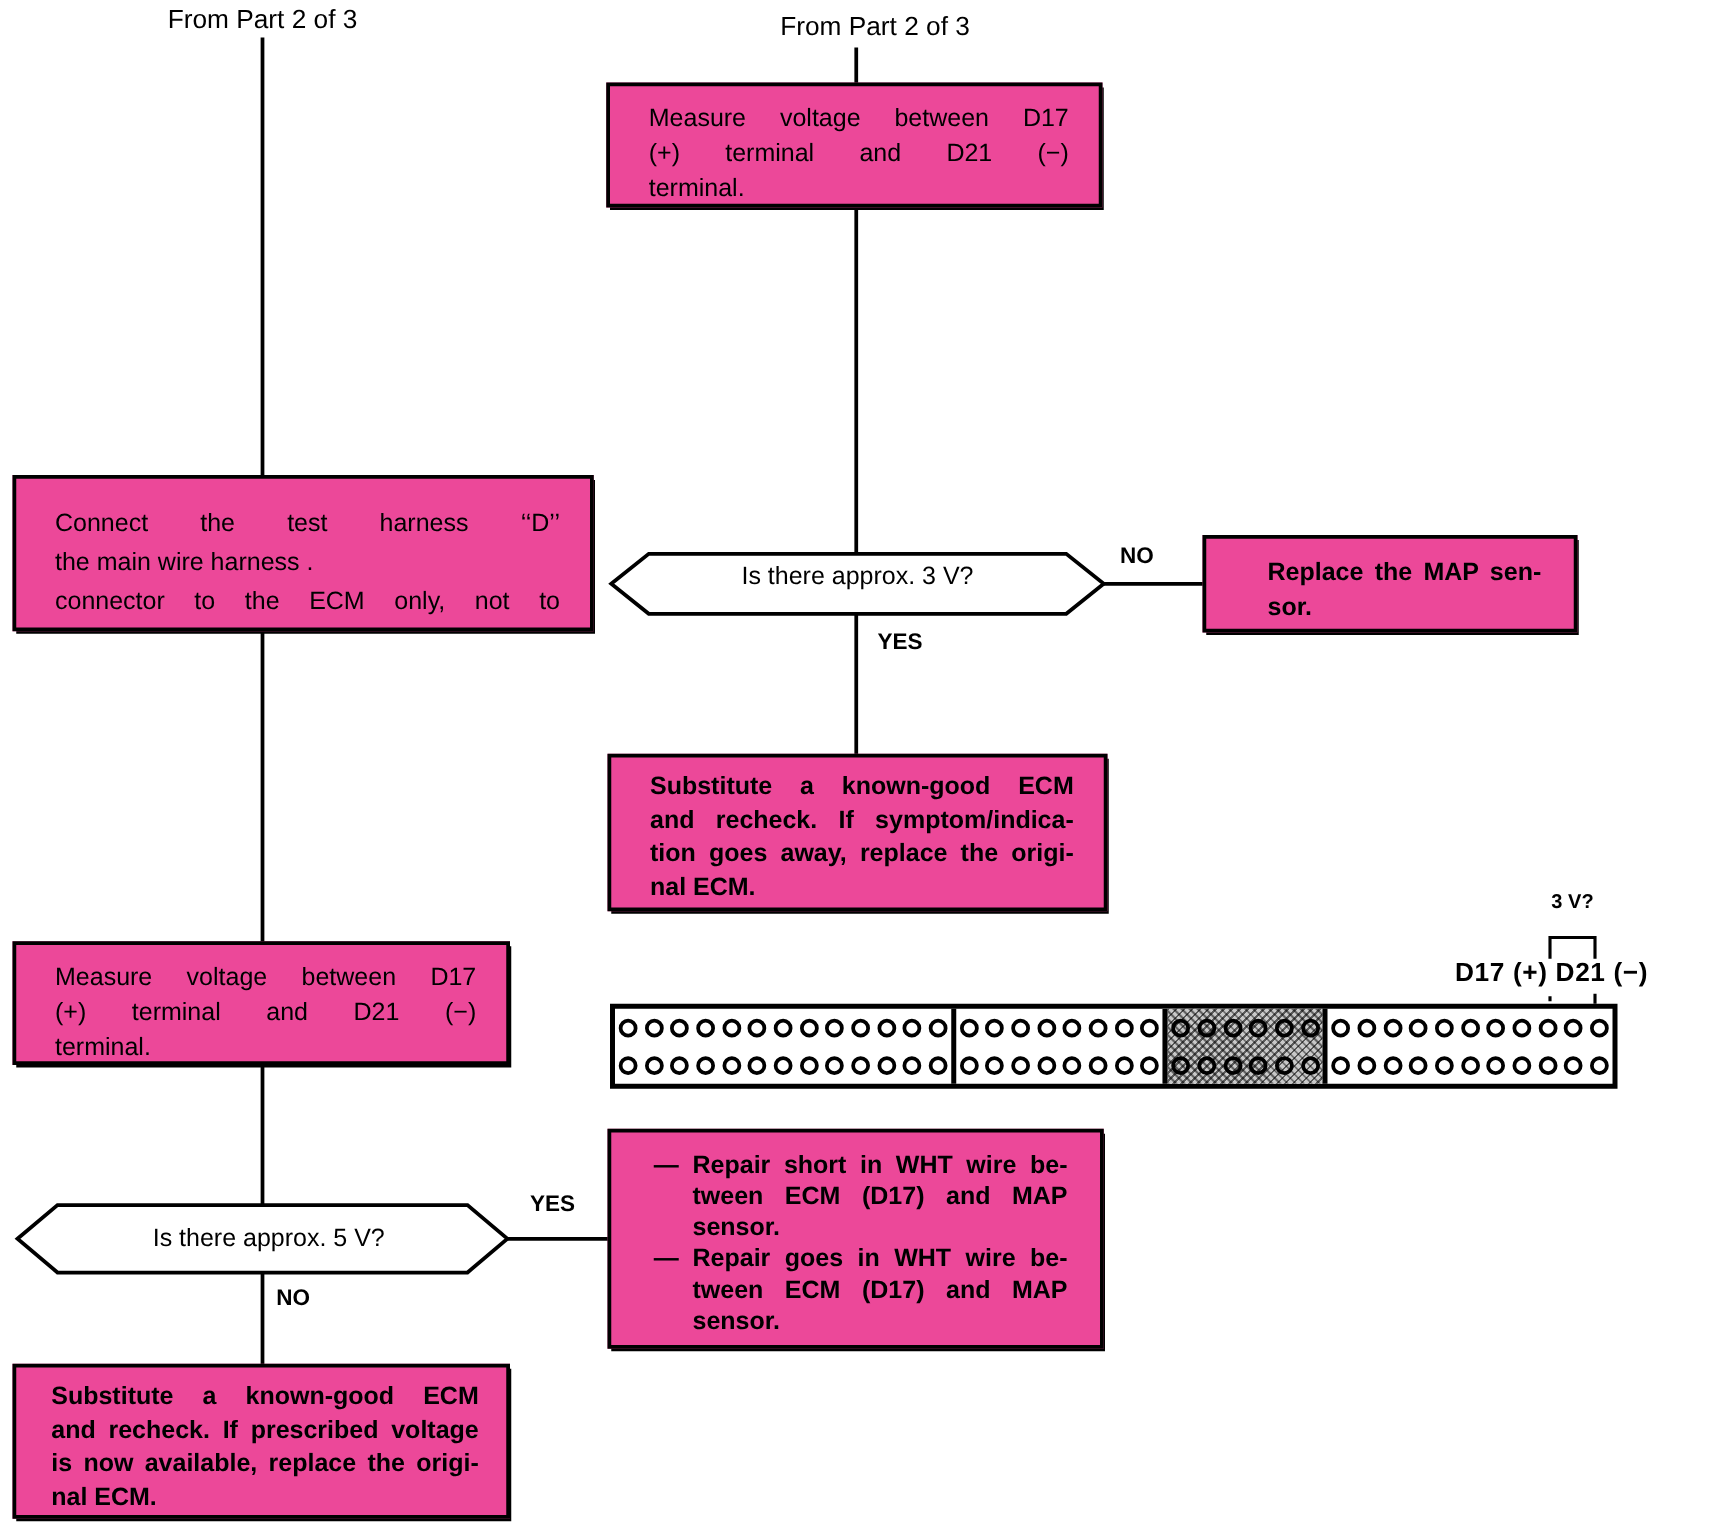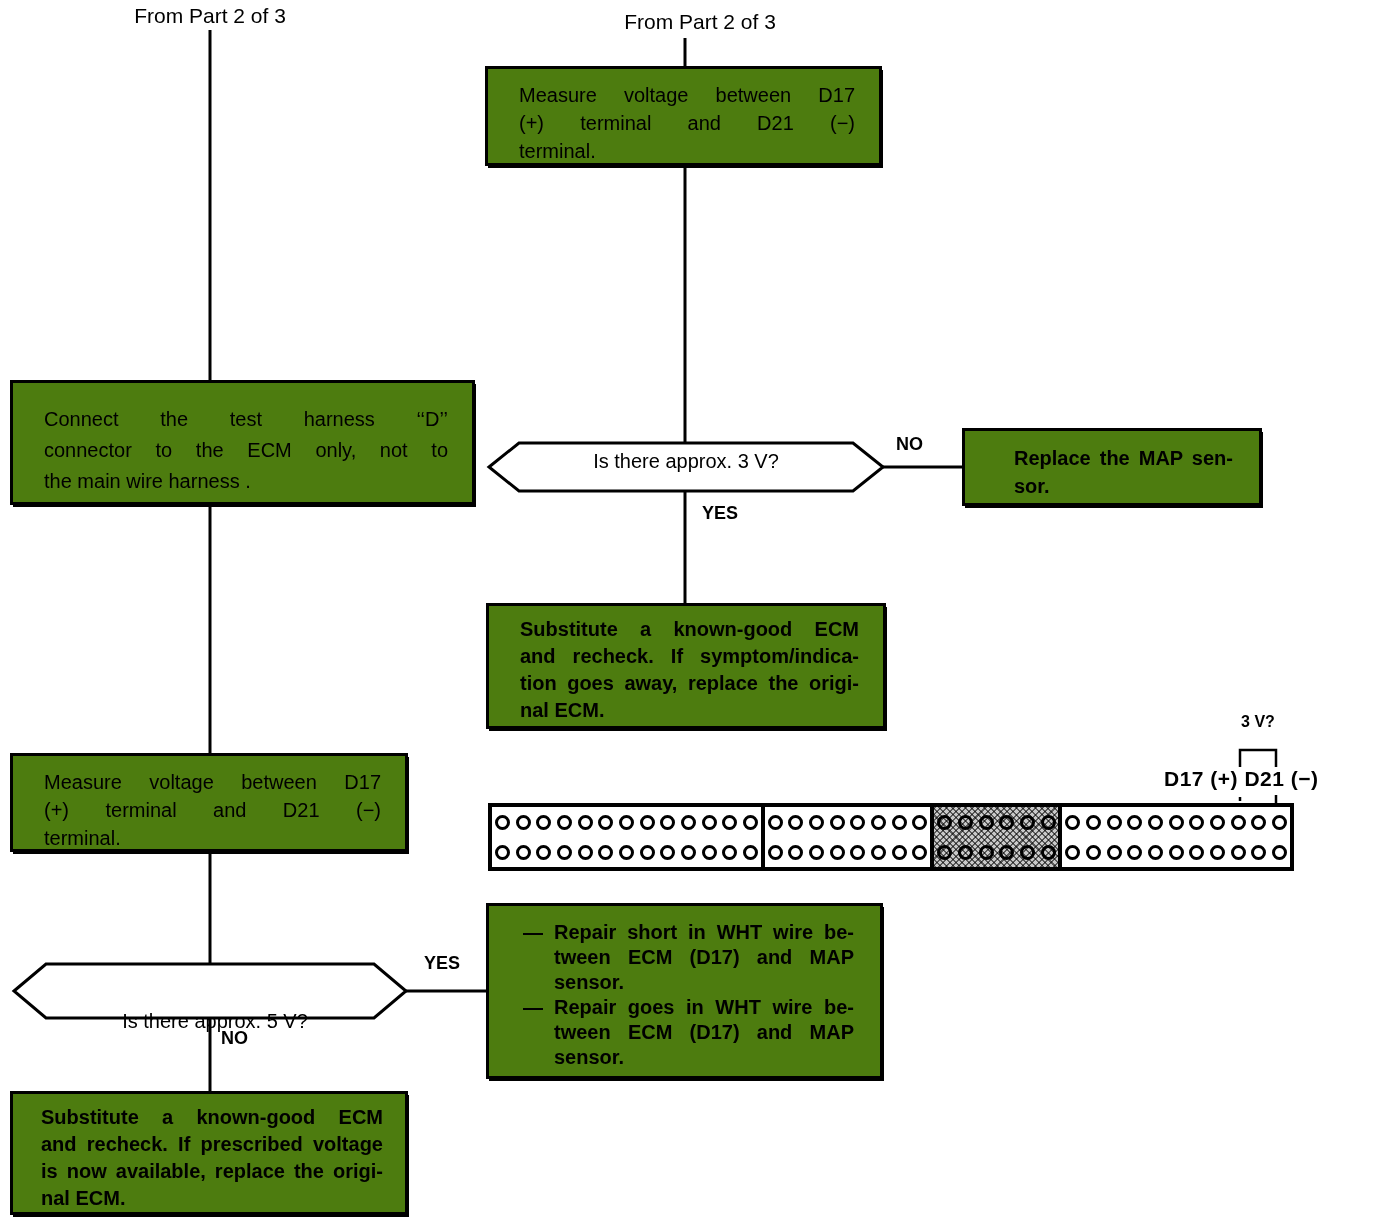--- a/index.html
+++ b/index.html
@@ -9,21 +9,21 @@
     height: 1222px;
     background: #ffffff;
     font-family: "Liberation Sans", sans-serif;
     color: #000;
     overflow: hidden;
   }
   svg.lines { position: absolute; left: 0; top: 0; pointer-events: none; }
 
   .textbox {
     position: absolute;
-    background: #4d7c0f;
+    background: #ec4899;
     border: 3px solid #000;
     box-sizing: border-box;
     box-shadow: 2px 3px 0 -1px #000;
     font-size: 20px;
   }
   .box-text { width: 100%; }
   .jl { text-align: justify; text-align-last: justify; white-space: nowrap; }
   .jl.jl-last { text-align-last: left; }
 
   .flow-label {
@@ -109,34 +109,34 @@
     <line x1="1240" y1="797" x2="1240" y2="817" stroke="#000" stroke-width="2.5" stroke-dasharray="4,4"></line>
     <line x1="1276" y1="795" x2="1276" y2="820" stroke="#000" stroke-width="2.5"></line>
   </svg>
 
   <div class="flow-label" style="left:90px; top:4px; width:240px; text-align:center;">From Part 2 of 3</div>
   <div class="flow-label" style="left:580px; top:10px; width:240px; text-align:center;">From Part 2 of 3</div>
 
   <div class="textbox box-connect">
     <div class="box-text">
         <div class="jl">Connect the test harness ‘‘D’’</div>
+        <div class="jl jl-last">the main wire harness .</div>
         <div class="jl">connector to the ECM only, not to</div>
-        <div class="jl jl-last">the main wire harness .</div>
       </div>
   </div>
 
   <div class="textbox box-measure-left">
     <div class="box-text">
         <div class="jl">Measure voltage between D17</div>
         <div class="jl">(+) terminal and D21 (−)</div>
         <div class="jl jl-last">terminal.</div>
       </div>
   </div>
 
-  <div class="hex-label" style="left:30px; top:994px; width:370px; height:54px;">Is there approx. 5 V?</div>
+  <div class="hex-label" style="left:30px; top:964px; width:370px; height:54px;">Is there approx. 5 V?</div>
 
   <div class="branch-label" style="left:424px; top:953px;">YES</div>
   <div class="branch-label" style="left:221px; top:1028px;">NO</div>
 
   <div class="textbox box-substitute-left">
     <div class="box-text">
         <div class="jl">Substitute a known-good ECM</div>
         <div class="jl">and recheck. If prescribed voltage</div>
         <div class="jl">is now available, replace the origi-</div>
         <div class="jl jl-last">nal ECM.</div>

